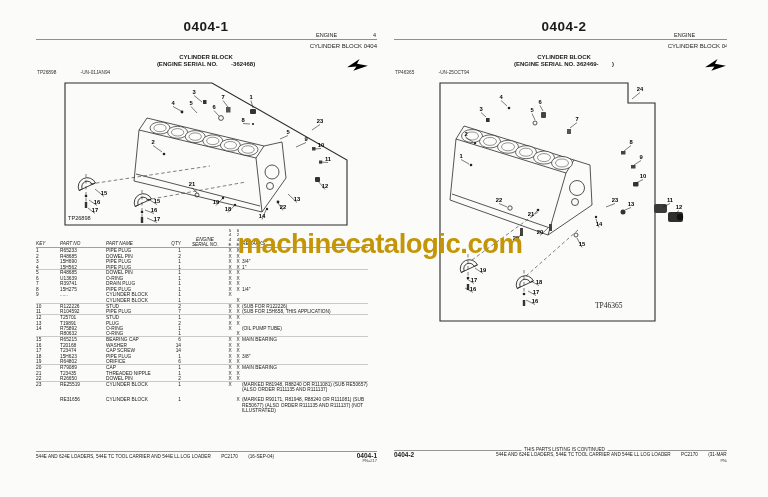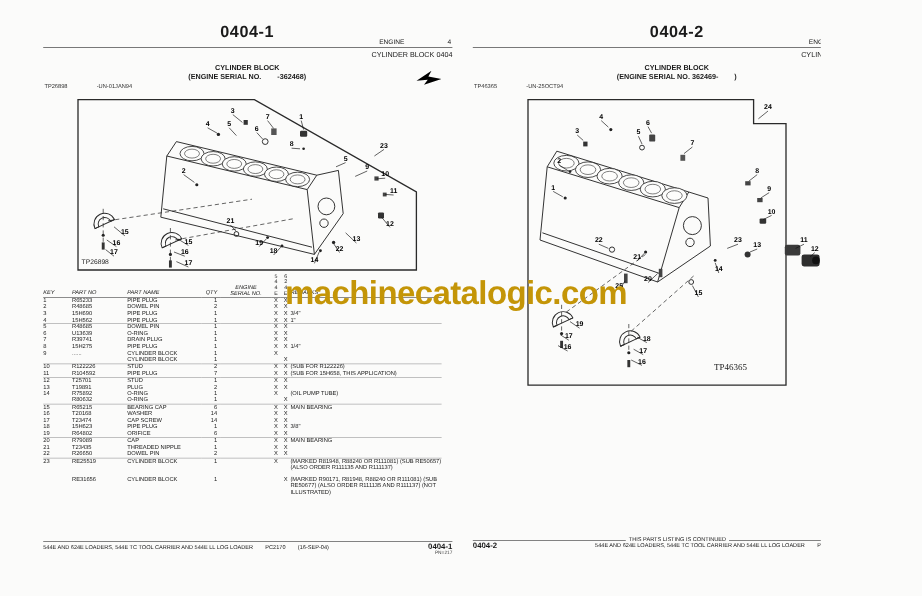--- a/index.html
+++ b/index.html
@@ -1,16 +1,16 @@
 <!DOCTYPE html>
 <html><head>
 <meta charset="utf-8">
 <style>
   html,body{margin:0;padding:0;background:#fbfbfa;}
-  #viewport{position:relative;width:684px;height:497px;overflow:hidden;}
+  #viewport{position:relative;width:684px;height:497px;overflow:hidden;padding-left:43px;}
   #scale{position:absolute;left:0;top:0;width:1536px;height:994px;
          transform:scale(0.5);transform-origin:0 0;
          font-family:"Liberation Sans",sans-serif;color:#1a1a1a;background:#fbfbfa;}
   .page{position:absolute;top:0;height:994px;width:688px;}
   #pageL{left:68px;} #pageR{left:784px;}
 
   .ptitle{position:absolute;top:38px;left:0;width:100%;text-align:center;
           font-size:27px;font-weight:bold;letter-spacing:1px;}
   .hdr-eng{position:absolute;top:64px;right:4px;width:120px;display:flex;
            justify-content:space-between;font-size:11px;}

